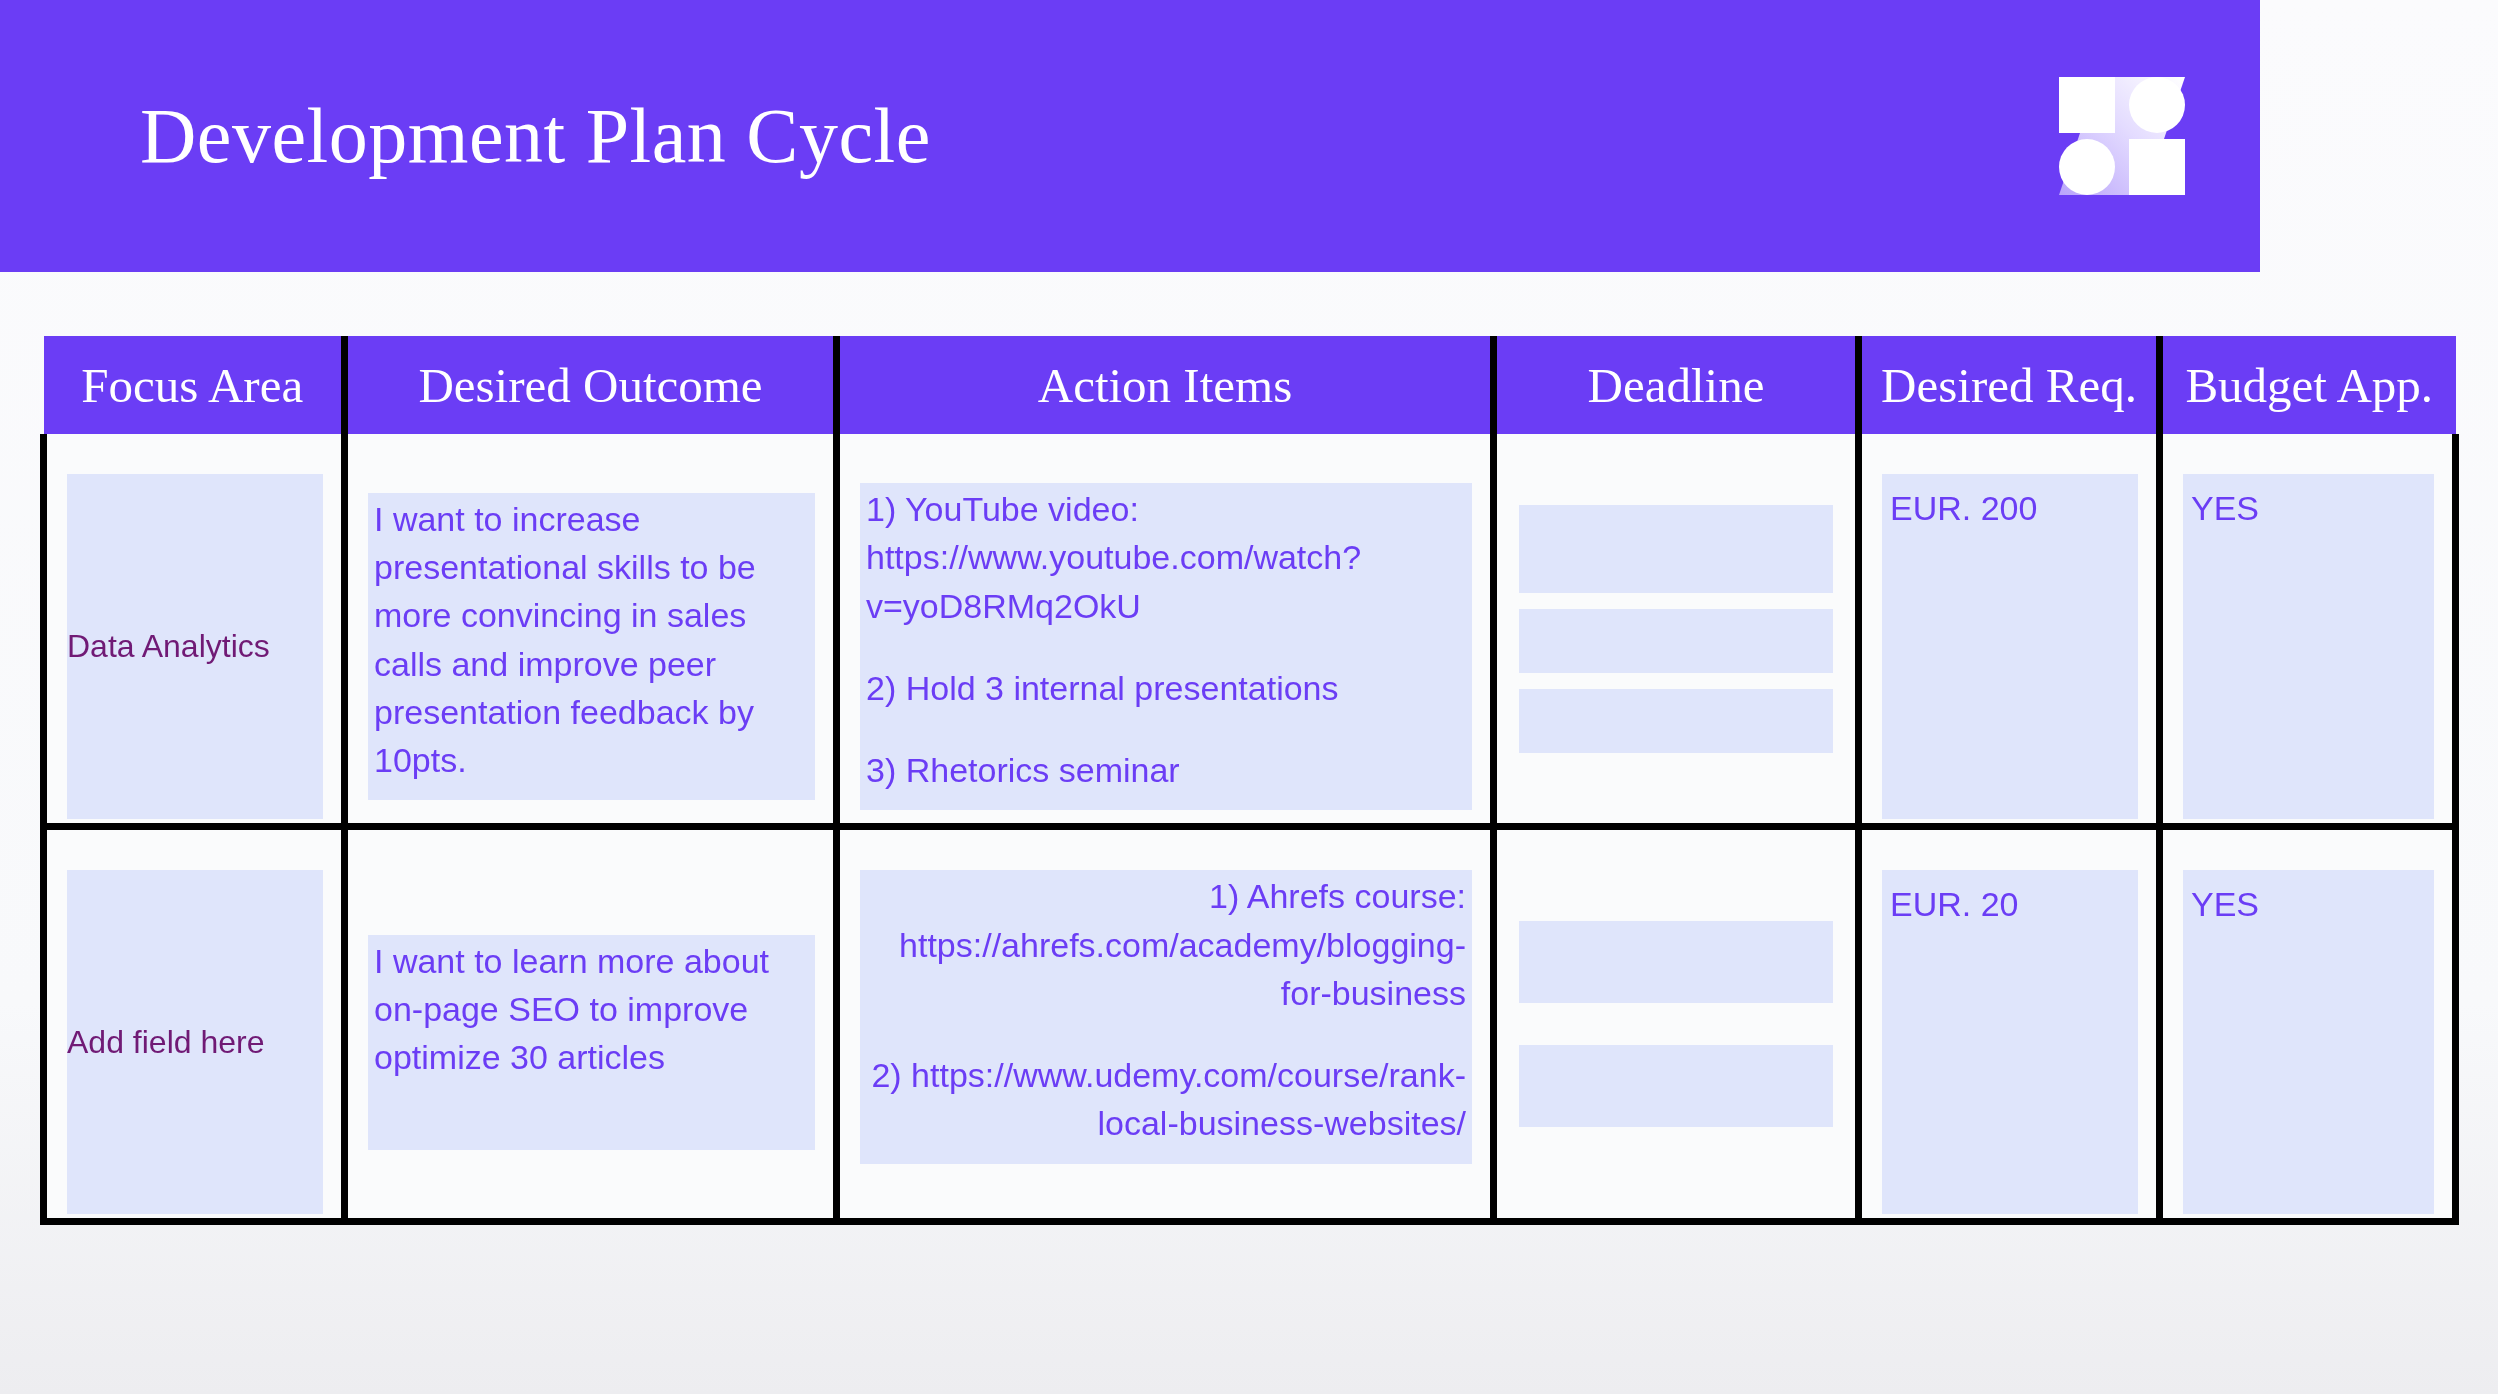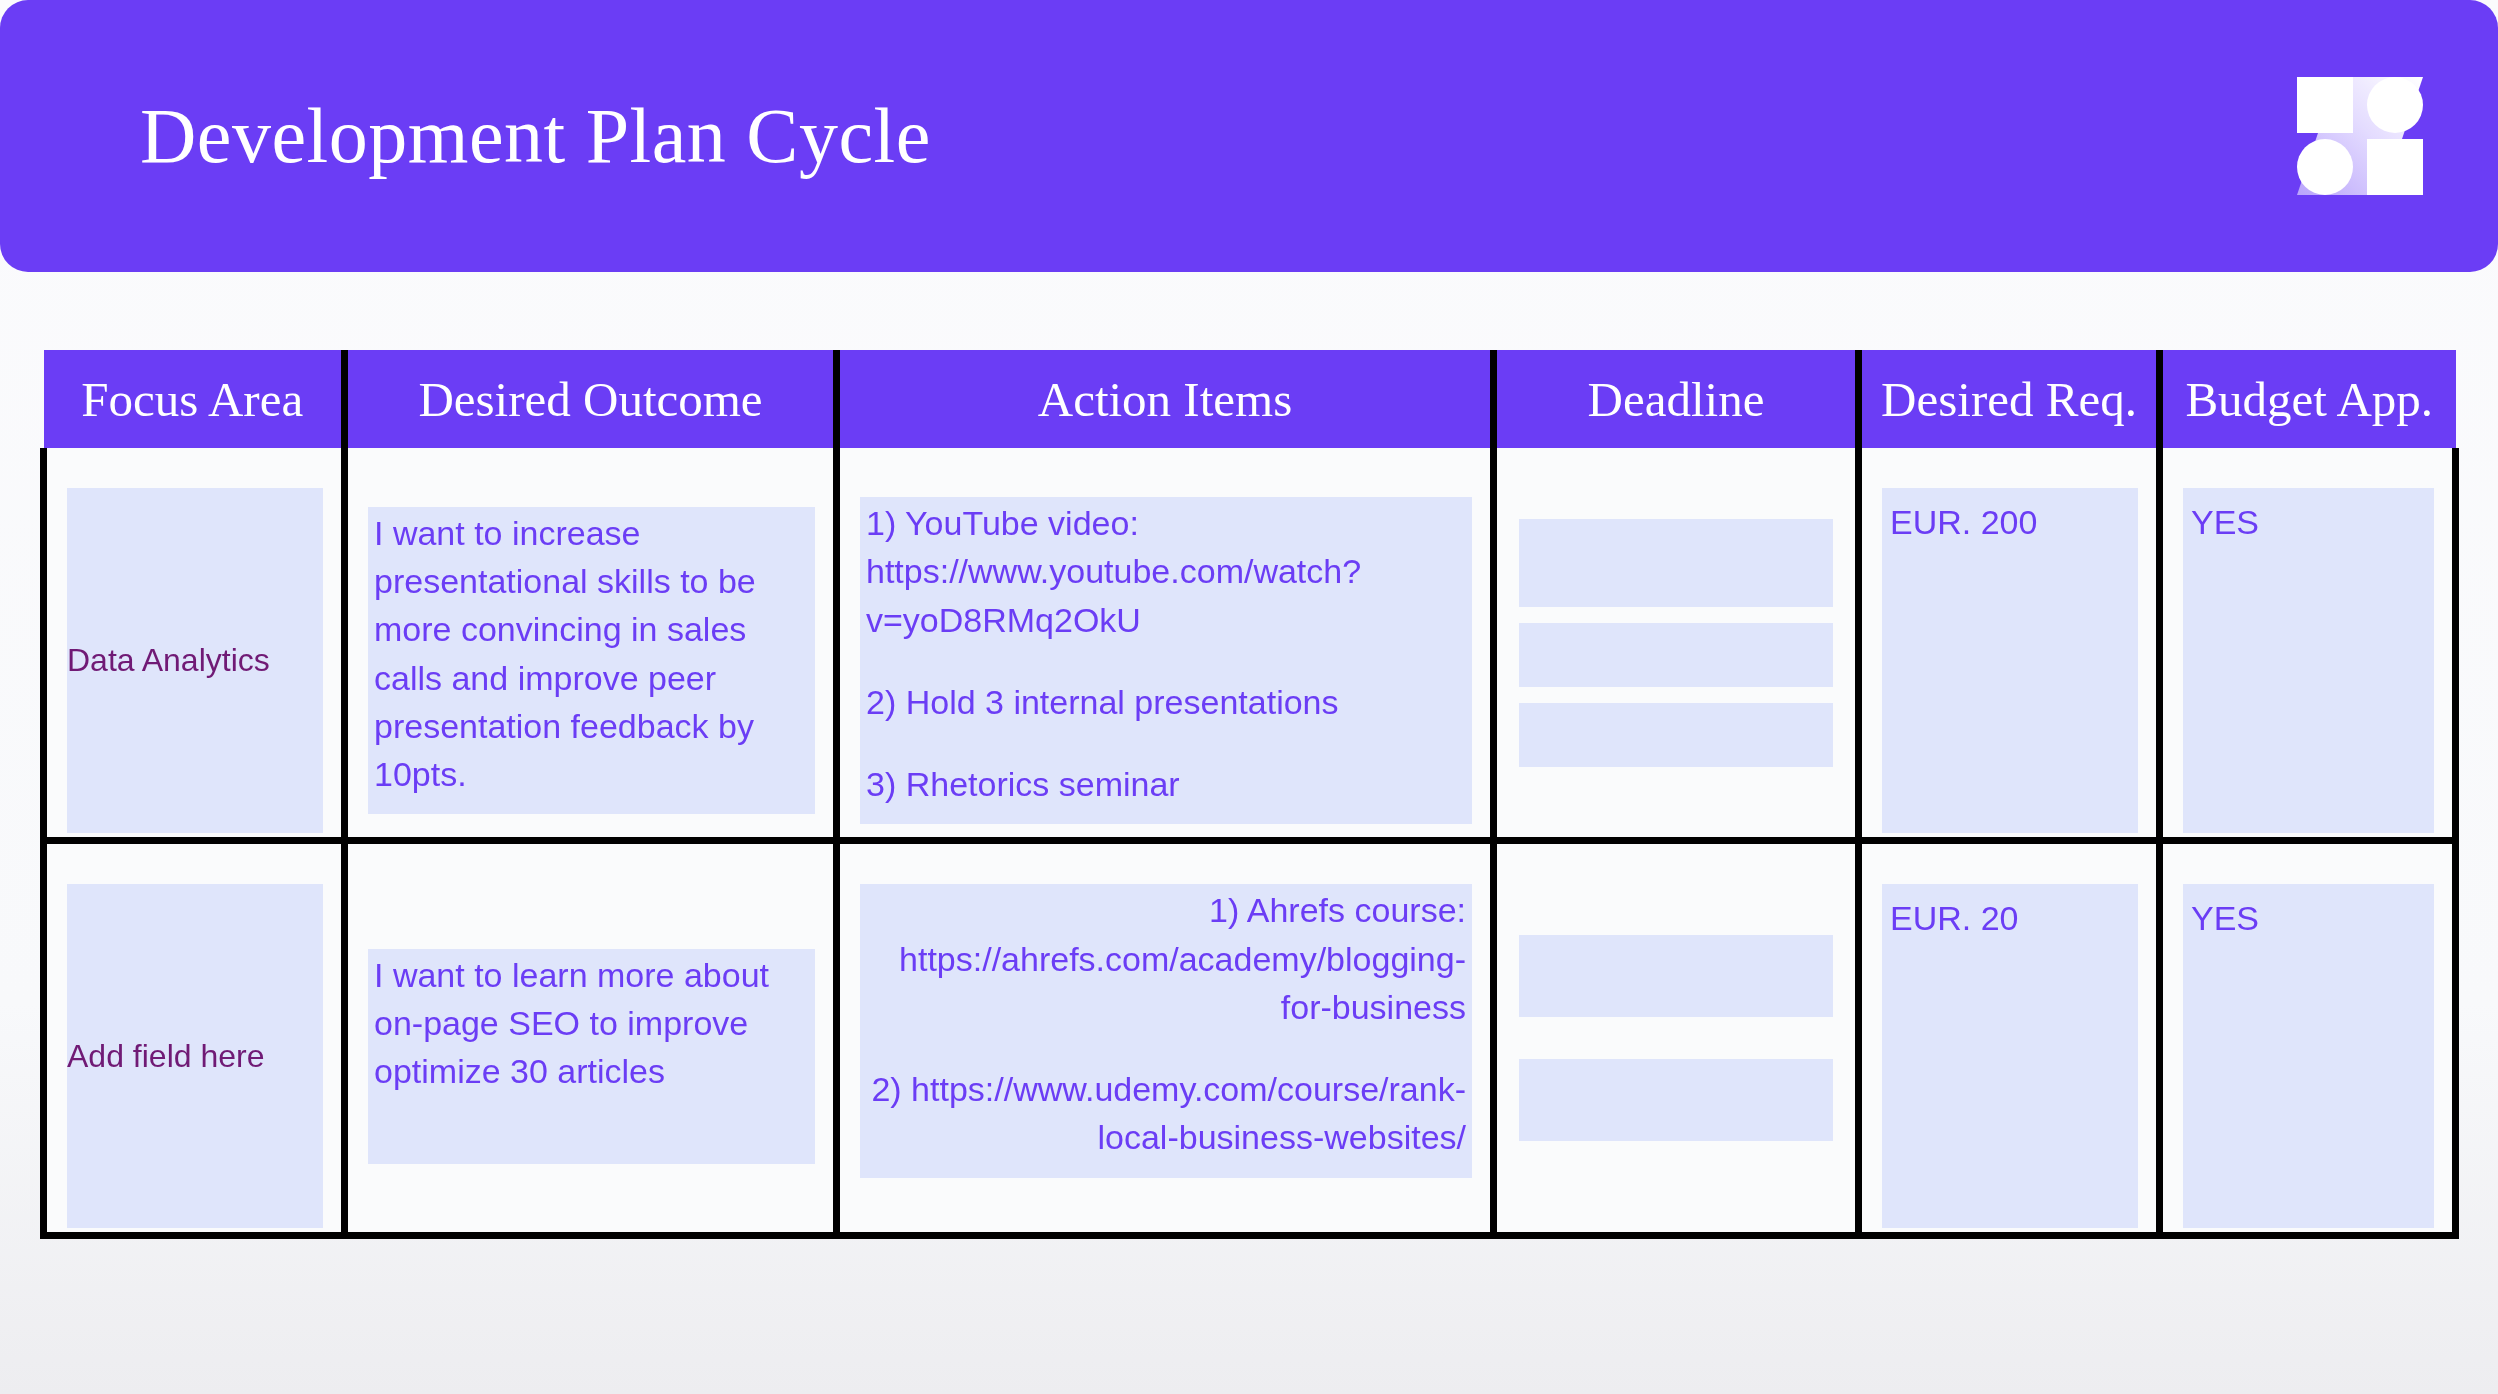--- a/index.html
+++ b/index.html
@@ -19,29 +19,28 @@
     width: 2498px;
     height: 1394px;
     background: linear-gradient(180deg, #fbfbfd 0%, #f8f9fb 72%, #ededf0 100%);
   }
 
   
   .banner {
     position: absolute;
     left: 0;
     top: 0;
-    width: 2498px;
+    width: 2260px;
     height: 272px;
     background: #6b3df5;
     display: flex;
     align-items: center;
     justify-content: space-between;
     box-sizing: border-box;
     padding: 0 75px 0 140px;
-    border-radius: 28px;
   }
 
   .banner-title {
     color: #ffffff;
     font-family: "Liberation Serif", serif;
     font-size: 78px;
     font-weight: 400;
     letter-spacing: 0.5px;
     line-height: 1;
     white-space: nowrap;
@@ -65,21 +64,21 @@
     font-size: 84px;
     font-weight: bold;
     letter-spacing: -1px;
     line-height: 1;
   }
 
   
   .table-wrap {
     position: absolute;
     left: 40px;
-    top: 350px;
+    top: 336px;
     width: 2412px;
   }
 
   table.plan {
     border-collapse: collapse;
     table-layout: fixed;
     width: 2412px;
   }
 
   table.plan col.c1 { width: 301px; }

